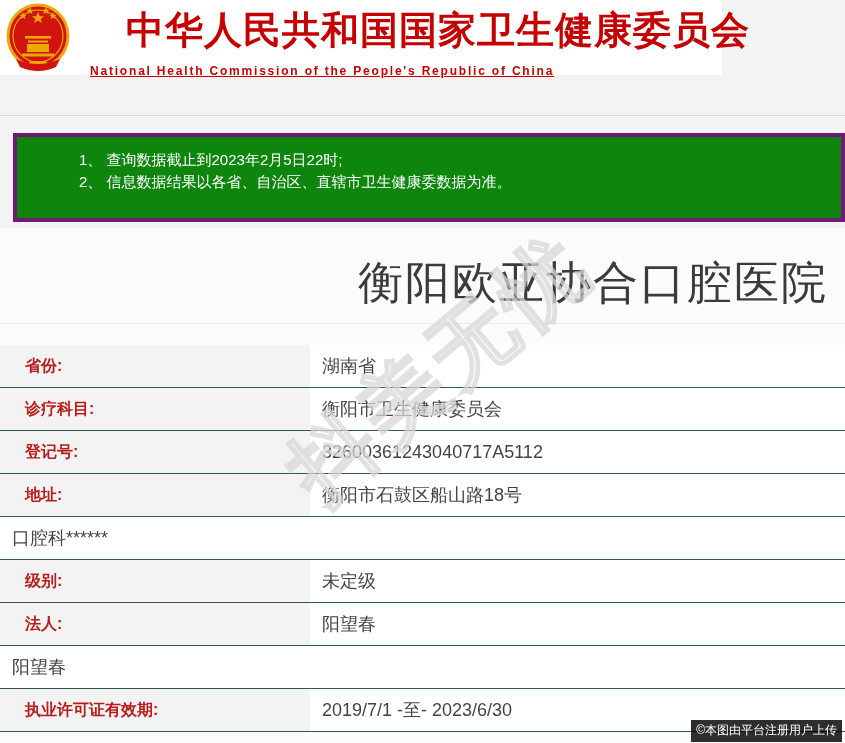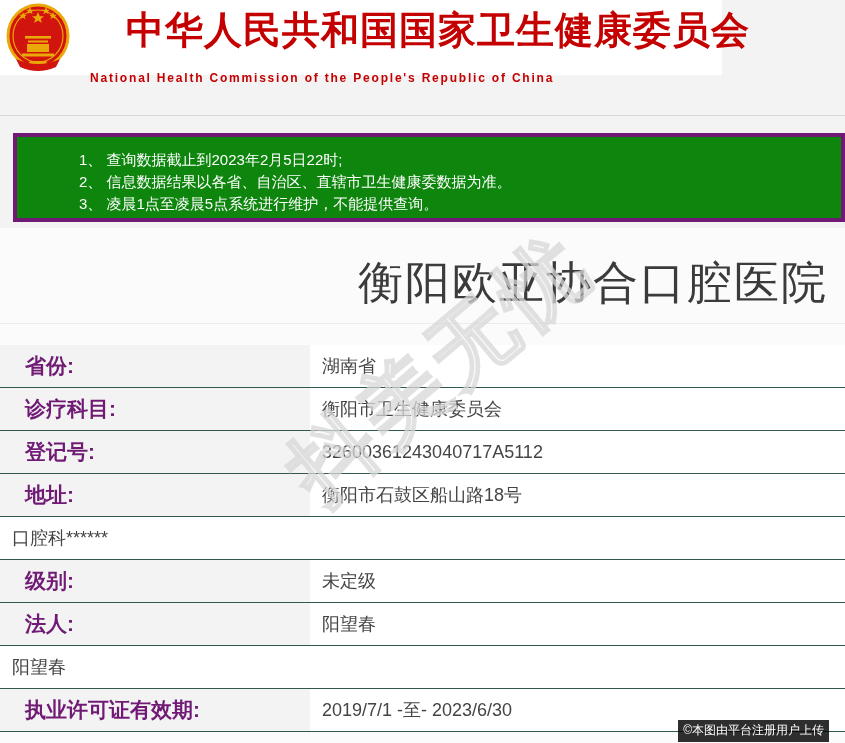--- a/index.html
+++ b/index.html
@@ -38,21 +38,22 @@
     color: #c40000;
     letter-spacing: 1px;
     line-height: 44px;
     margin-left: 36px;
   }
   .title-en {
     font-size: 12px;
     font-weight: bold;
     color: #c40000;
     letter-spacing: 1.8px;
-    margin-top: 19px;
+    margin-top: 12px;
+    text-decoration: underline;
   }
 
   .top-divider {
     position: absolute;
     left: 0; top: 115px;
     width: 100%; height: 1px;
     background: #d9d9d9;
   }
 
   
@@ -106,23 +107,23 @@
     display: flex;
     height: 43px;
     border-bottom: 1px solid #30594b;
   }
   .row .cell-label {
     width: 310px;
     background: #f3f3f3;
     display: flex;
     align-items: center;
     padding-left: 25px;
-    font-size: 21px;
-    font-weight: bold;
-    color: #701a75;
+    font-size: 16px;
+    font-weight: bold;
+    color: #b91c1c;
   }
   .row .cell-value {
     flex: 1;
     background: #ffffff;
     display: flex;
     align-items: center;
     padding-left: 12px;
     font-size: 18px;
     color: #444444;
   }
@@ -141,21 +142,21 @@
     transform: rotate(-40deg);
     opacity: 0.75;
     pointer-events: none;
     z-index: 10;
     white-space: nowrap;
   }
 
   
   .footer-badge {
     position: absolute;
-    right: 16px; top: 720px;
+    right: 3px; top: 720px;
     background: rgba(0,0,0,0.82);
     color: #ffffff;
     font-size: 12px;
     line-height: 15px;
     padding: 3px 5px 4px 5px;
     z-index: 20;
     white-space: nowrap;
   }
 </style>
 </head>
@@ -192,21 +193,20 @@
       <div class="title-cn">中华人民共和国国家卫生健康委员会</div>
       <div class="title-en">National Health Commission of the People's Republic of China</div>
     </div>
   </div>
 
   <div class="top-divider"></div>
 
   <div class="notice">
     <div class="notice-line">1、 查询数据截止到2023年2月5日22时;</div>
     <div class="notice-line">2、 信息数据结果以各省、自治区、直辖市卫生健康委数据为准。</div>
-    <div class="notice-line">3、 凌晨1点至凌晨5点系统进行维护，不能提供查询。</div>
   </div>
 
   <div class="content">
     <div class="hospital-title">衡阳欧亚协合口腔医院</div>
     <div class="title-underline"></div>
 
     <div class="info-table">
       <div class="row">
         <div class="cell-label">省份:</div>
         <div class="cell-value">湖南省</div>

